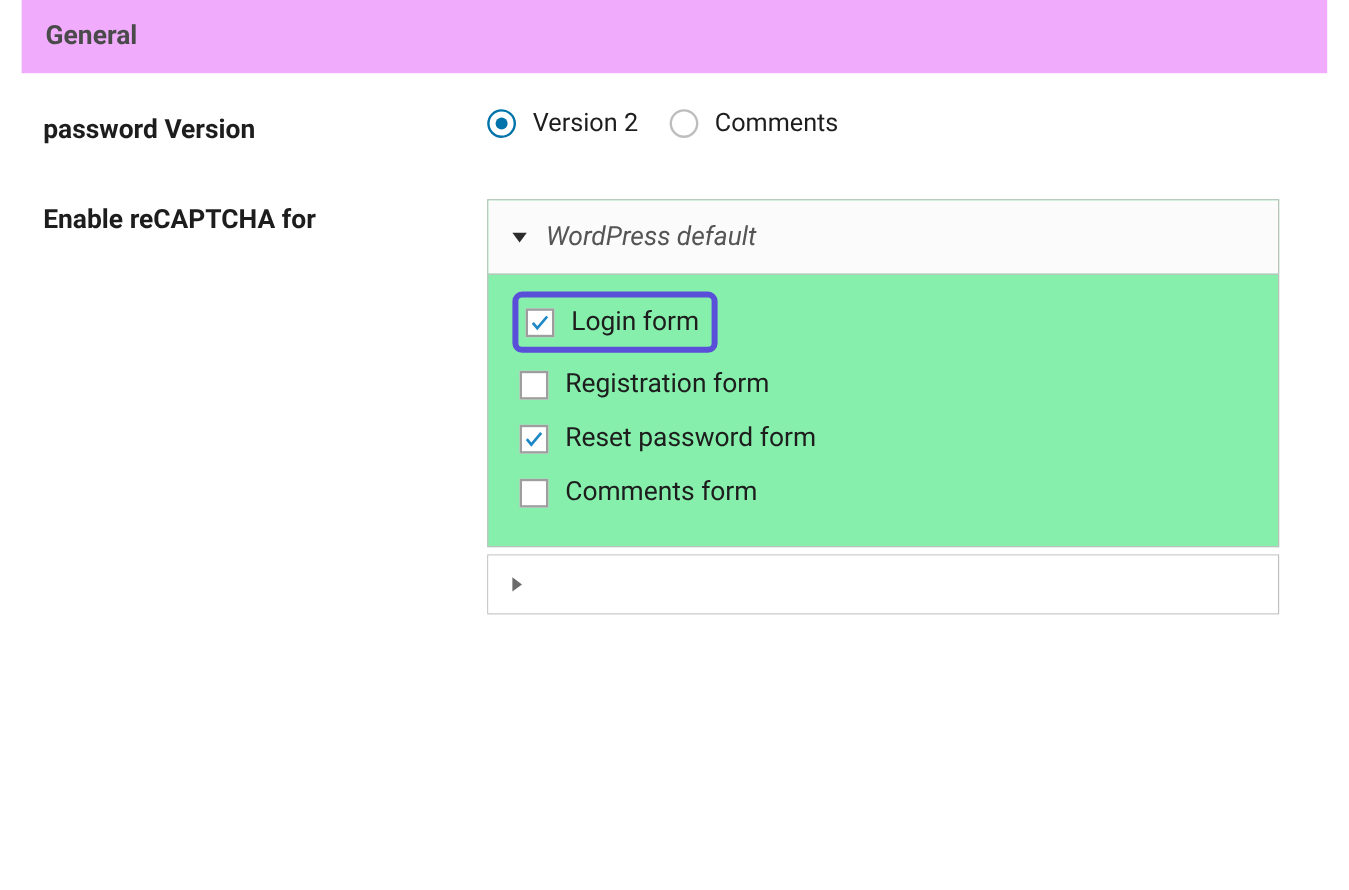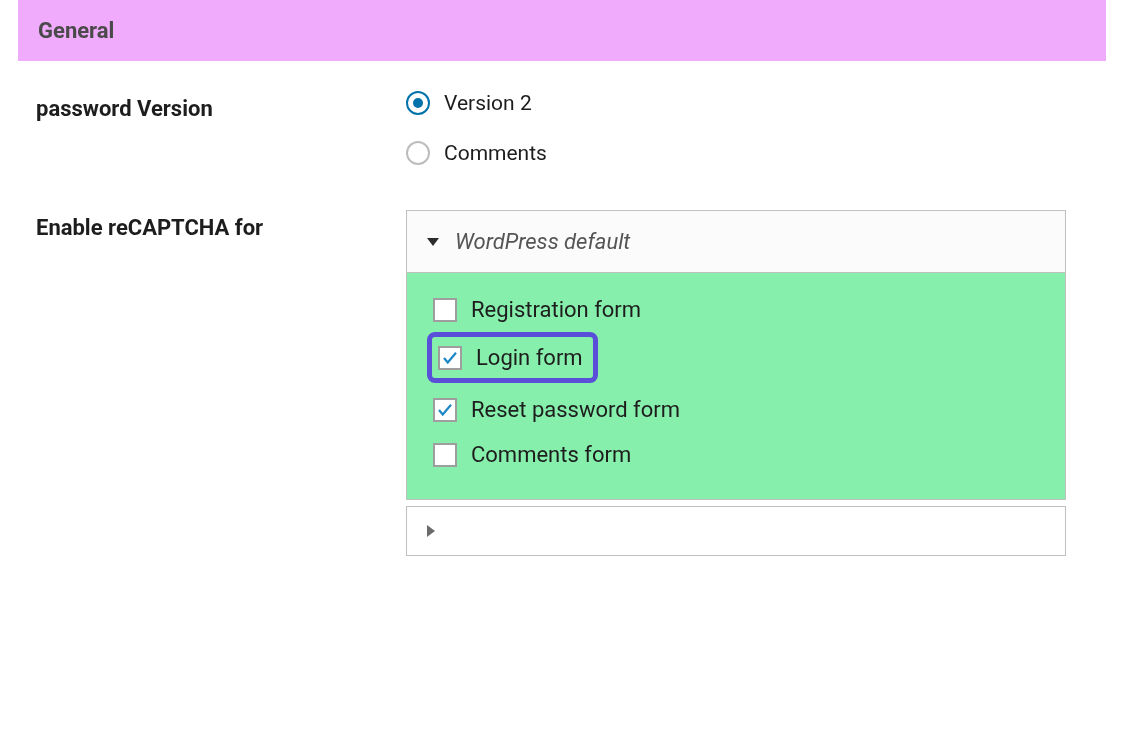--- a/index.html
+++ b/index.html
@@ -35,21 +35,21 @@
       font-weight: 700;
       color: #1d1d1d;
       padding-top: 5px;
     }
     .form-control {
       flex: 1;
       max-width: 660px;
     }
     .radio-group {
       display: flex;
-      flex-direction: column;
+      flex-direction: row;
       gap: 26px;
     }
     .radio-item {
       display: flex;
       align-items: center;
       gap: 14px;
     }
     .radio-input {
       width: 24px;
       height: 24px;
@@ -181,37 +181,37 @@
   <div class="form-label">Enable reCAPTCHA for</div>
   <div class="form-control">
 
     <div class="accordion-panel">
       <div class="accordion-header">
         <div class="caret-down"></div>
         <span class="accordion-title">WordPress default</span>
       </div>
       <div class="accordion-body">
 
-        <div class="checkbox-item">
-          <div class="checkbox-input">
-            
-          </div>
-          <span class="checkbox-label">Registration form</span>
-        </div>
-
         <div class="checkbox-item highlighted">
           <div class="checkbox-input checked">
             <svg viewBox="0 0 24 24">
                 <path fill="none" stroke="#1e88c7" stroke-width="3" d="M4 12 L9 18 L20 5"></path>
               </svg>
           </div>
           <span class="checkbox-label">Login form</span>
         </div>
 
         <div class="checkbox-item">
+          <div class="checkbox-input">
+            
+          </div>
+          <span class="checkbox-label">Registration form</span>
+        </div>
+
+        <div class="checkbox-item">
           <div class="checkbox-input checked">
             <svg viewBox="0 0 24 24">
                 <path fill="none" stroke="#1e88c7" stroke-width="3" d="M4 12 L9 18 L20 5"></path>
               </svg>
           </div>
           <span class="checkbox-label">Reset password form</span>
         </div>
 
         <div class="checkbox-item">
           <div class="checkbox-input">

